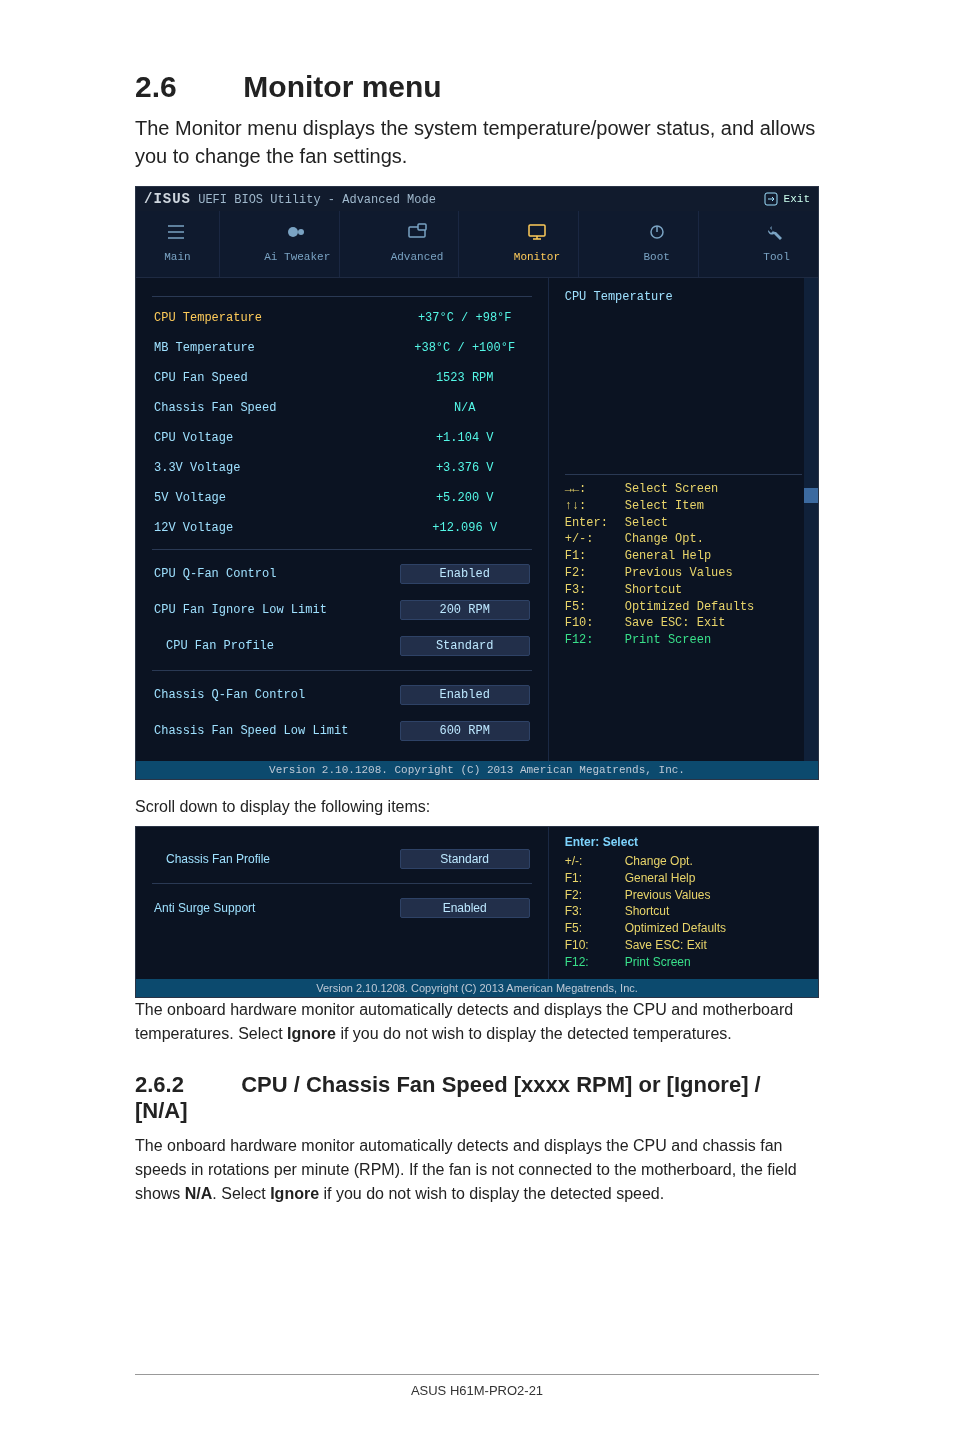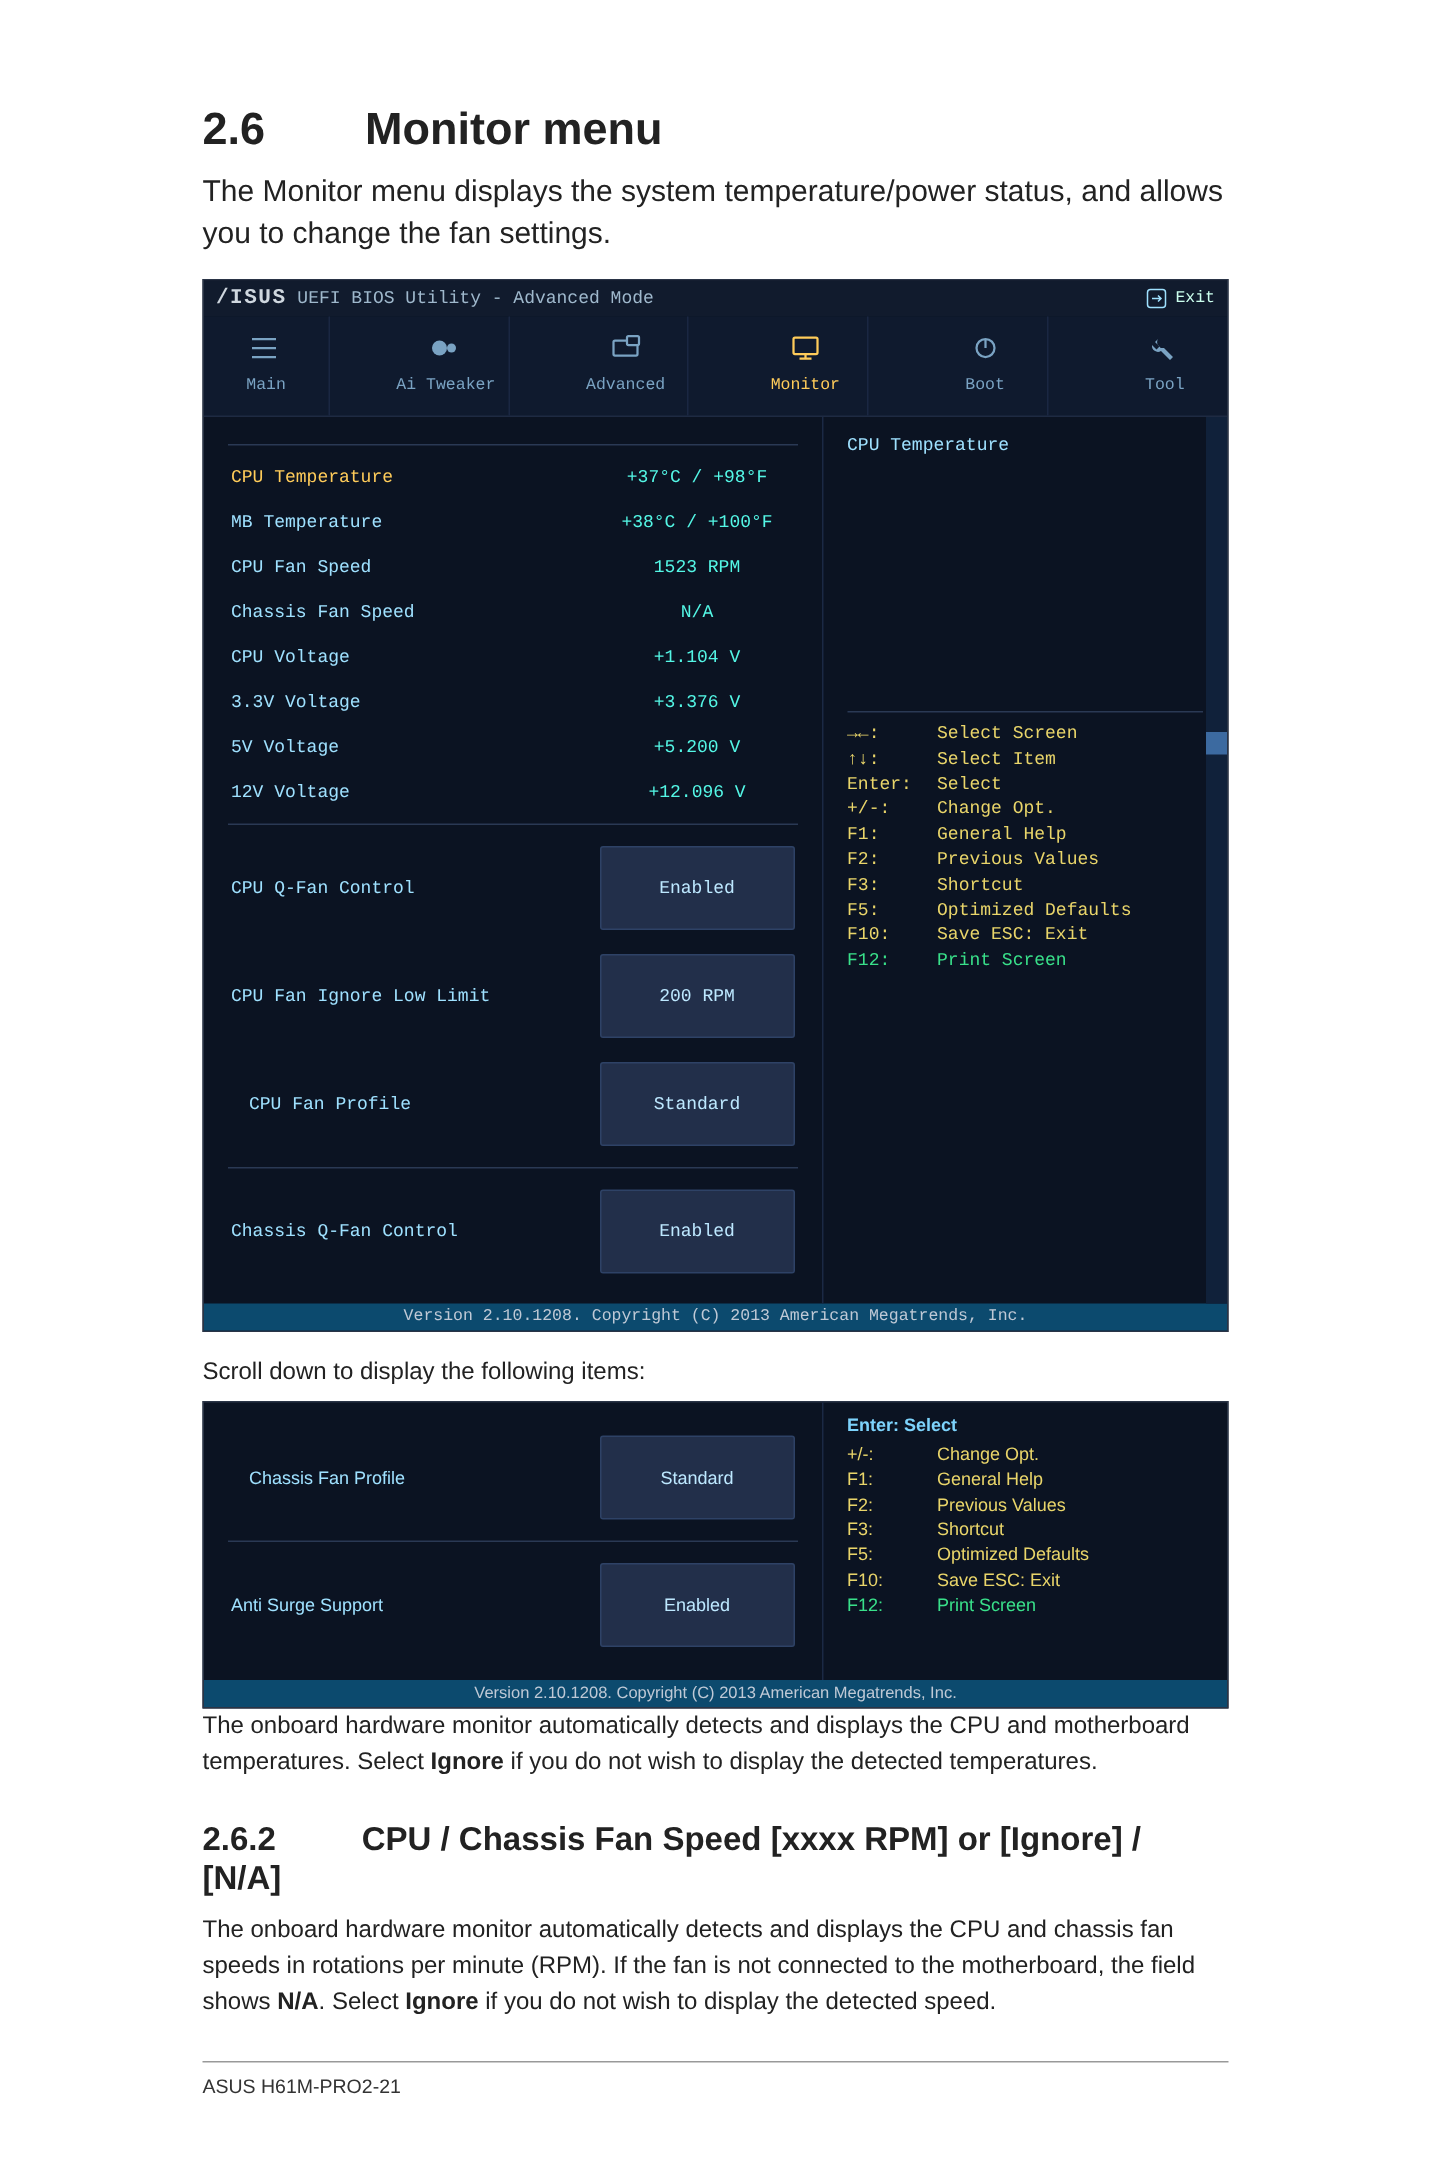--- a/index.html
+++ b/index.html
@@ -20,21 +20,21 @@
   .tab.active { color:#ffcc5a; }
   .tab .ico { height:22px; display:flex; align-items:center; justify-content:center; }
   .tab svg { display:block; }
   .bios-body { display:flex; position:relative; }
   .bios-left { flex: 1.6; padding: 12px 16px 12px 16px; border-right:1px solid #1b2944; }
   .bios-right { flex: 1; padding: 12px 16px; color:#dddddd; }
   .row { display:flex; justify-content:space-between; align-items:center; padding:8px 2px; }
   .row .label { color:#9fe1ff; }
   .row .label.yellow { color:#ffcc5a; }
   .row .val { color:#54f7e6; text-align:center; min-width:130px; }
-  .pill { background:#222f4a; border:1px solid #2e4266; color:#bde8ff; padding:20px 18px; border-radius:2px; min-width:130px; text-align:center; }
+  .pill { background:#222f4a; border:1px solid #2e4266; color:#bde8ff; padding:2px 18px; border-radius:2px; min-width:130px; text-align:center; }
   .hr { height:1px; background:#2a3954; margin:6px 0; }
 
   .help-head { color:#7dd3fc; font-weight:bold; margin-bottom:4px; white-space:pre; font-size:12px; }
   .help { display:flex; gap:8px; color:#e9d56a; font-size:12px; line-height:1.4; }
   .help .key { width:52px; white-space:pre; }
   .help .act {}
   .help.green .act, .help.green .key { color:#39e08a; }
 
   .copyright-bar { background:#0c4a6e; color:#bfc9d6; text-align:center; font-size:11px; padding:3px 0; }
   .scrollbar-slot { position:absolute; right:0; top:0; bottom:0; width:14px; background:#10213a; display:flex; flex-direction:column; justify-content:flex-start; }
@@ -45,21 +45,21 @@
   .bios2 { border:1px solid #2a3446; background:#0b1322; color:#9fe1ff; font-family:'Verdana', Arial, sans-serif; font-size:12px; }
   .bios2-body { display:flex; }
   .bios2-left { flex:1.6; padding:14px 16px; border-right:1px solid #1b2944; }
   .bios2-right { flex:1; padding:8px 16px; }
 
   h2.sub-title { font-size:22px; font-weight:bold; margin-top:26px; margin-bottom:10px; }
   h2.sub-title .num2 { display:inline-block; width:100px; }
   p.body { font-size:16px; line-height:1.5; margin-bottom:8px; }
   p.body b { font-weight:bold; }
 
-  .footer { position:absolute; left:70px; right:70px; bottom:40px; border-top:1px solid #999; padding-top:8px; display:flex; justify-content:flex-start; font-size:13px; color:#333; }
+  .footer { position:absolute; left:70px; right:70px; bottom:40px; border-top:1px solid #999; padding-top:8px; display:flex; justify-content:center; font-size:13px; color:#333; }
 </style>
 </head>
 <body>
 <div class="page">
 
 <h1 class="section-title">
   <span class="num">2.6</span>
   <span>Monitor menu</span>
 </h1>
 <p class="lede">The Monitor menu displays the system temperature/power status, and allows you to change the fan settings.</p>
@@ -185,20 +185,24 @@
           </div>
       <div class="row">
             <span class="label" style="padding-left:12px">CPU Fan Profile</span>
             <span class="pill">Standard</span>
           </div>
       <div class="hr"></div>
       <div class="row">
             <span class="label">Chassis Q-Fan Control</span>
             <span class="pill">Enabled</span>
           </div>
+      <div class="row">
+            <span class="label">Chassis Fan Speed Low Limit</span>
+            <span class="pill">600 RPM</span>
+          </div>
     </div>
 
     <div class="bios-right">
       <div style="color:#9fe1ff; margin-bottom:170px;">CPU Temperature</div>
       <div class="hr"></div>
       <div>
         <div class="help">
               <span class="key">→←:</span>
               <span class="act">Select Screen</span>
             </div>

